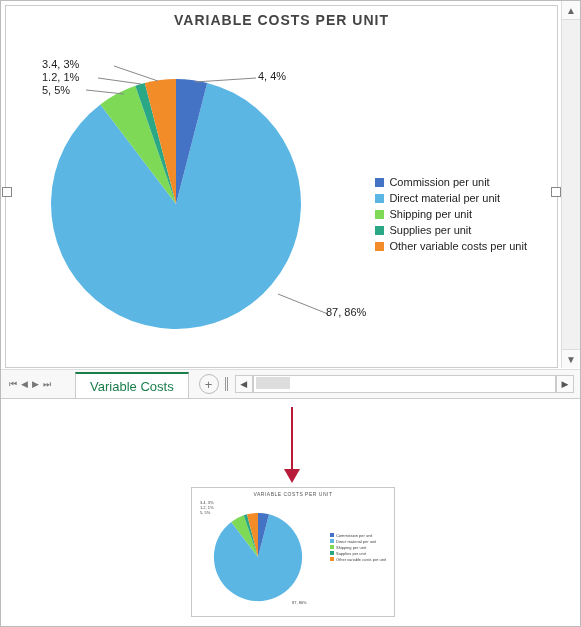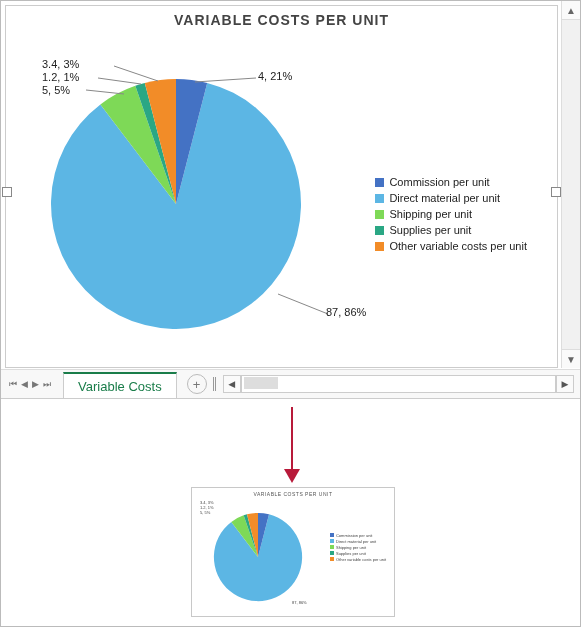--- a/index.html
+++ b/index.html
@@ -13,21 +13,21 @@
   .legend-row{height:16px;display:flex;align-items:center;}
   .sw{width:9px;height:9px;margin-right:5px;}
   .dlabel{position:absolute;font-size:11px;color:#222;white-space:nowrap;}
   .vscroll{position:absolute;right:0;top:0;bottom:30px;width:18px;background:#f1f1f1;border-left:1px solid #ddd;}
   .vscroll .arr{position:absolute;left:0;right:0;height:18px;background:#fafafa;display:flex;align-items:center;justify-content:center;color:#666;font-size:10px;}
   .vscroll .arr.top{top:0;border-bottom:1px solid #ddd;}
   .vscroll .arr.bot{bottom:0;border-top:1px solid #ddd;}
   .sheet-tabs{position:absolute;left:0;right:0;bottom:0;height:28px;background:#f8f8f8;border-top:1px solid #ddd;display:flex;align-items:center;}
   .nav-btns{display:flex;gap:4px;padding:0 8px;color:#777;font-size:9px;}
   .nav-btns span{cursor:pointer;}
-  .tab{height:24px;padding:0 14px;margin-left:4px;background:#fff;border:1px solid #ccc;border-bottom:none;display:flex;align-items:center;color:#1a7d4a;font-size:13px;border-top:2px solid #1a7d4a;position:relative;top:1px;}
+  .tab{height:24px;padding:0 14px;margin-left:16px;background:#fff;border:1px solid #ccc;border-bottom:none;display:flex;align-items:center;color:#1a7d4a;font-size:13px;border-top:2px solid #1a7d4a;position:relative;top:1px;}
   .add-sheet{margin-left:10px;width:18px;height:18px;border:1px solid #bbb;border-radius:50%;display:flex;align-items:center;justify-content:center;color:#777;font-size:13px;}
   .hscroll{flex:1;display:flex;align-items:center;margin:0 6px;}
   .hscroll .handle{width:4px;height:14px;background:repeating-linear-gradient(90deg,#999,#999 1px,transparent 1px,transparent 2px);margin-right:6px;}
   .hscroll .track{flex:1;height:16px;border:1px solid #ccc;background:#fff;position:relative;}
   .hscroll .arrL,.hscroll .arrR{width:16px;height:16px;border:1px solid #ccc;background:#fafafa;display:flex;align-items:center;justify-content:center;color:#555;font-size:9px;}
   .hscroll .thumb{position:absolute;left:2px;top:1px;height:12px;width:34px;background:#ddd;}
   .sel-handle{position:absolute;width:8px;height:8px;background:#fff;border:1px solid #888;}
   .arrow-down{position:absolute;left:290px;top:406px;width:2px;height:64px;background:#b81a3a;}
   .arrow-head{position:absolute;left:283px;top:468px;width:0;height:0;border-left:8px solid transparent;border-right:8px solid transparent;border-top:14px solid #b81a3a;}
   .thumb-chart{position:absolute;left:190px;top:486px;width:202px;height:128px;border:1px solid #c8c8c8;background:#fff;}
@@ -65,21 +65,21 @@
         </svg>
 
         <svg width="555" height="330" style="position:absolute;left:0;top:0;pointer-events:none">
           <line x1="189" y1="48" x2="250" y2="44" stroke="#888" stroke-width="1"></line>
           <line x1="152" y1="47" x2="108" y2="32" stroke="#888" stroke-width="1"></line>
           <line x1="135" y1="50" x2="92" y2="44" stroke="#888" stroke-width="1"></line>
           <line x1="118" y1="60" x2="80" y2="56" stroke="#888" stroke-width="1"></line>
           <line x1="272" y1="260" x2="322" y2="280" stroke="#888" stroke-width="1"></line>
         </svg>
 
-        <div class="dlabel" style="left:252px;top:36px">4, 21%</div>
+        <div class="dlabel" style="left:252px;top:36px">4, 4%</div>
         <div class="dlabel" style="left:320px;top:272px">87, 86%</div>
         <div class="dlabel" style="left:36px;top:50px">5, 5%</div>
         <div class="dlabel" style="left:36px;top:37px">1.2, 1%</div>
         <div class="dlabel" style="left:36px;top:24px">3.4, 3%</div>
 
         <div class="legend">
           <div class="legend-row">
               <span class="sw" style="background:#4472c4"></span>
               <span>Commission per unit</span>
             </div>

